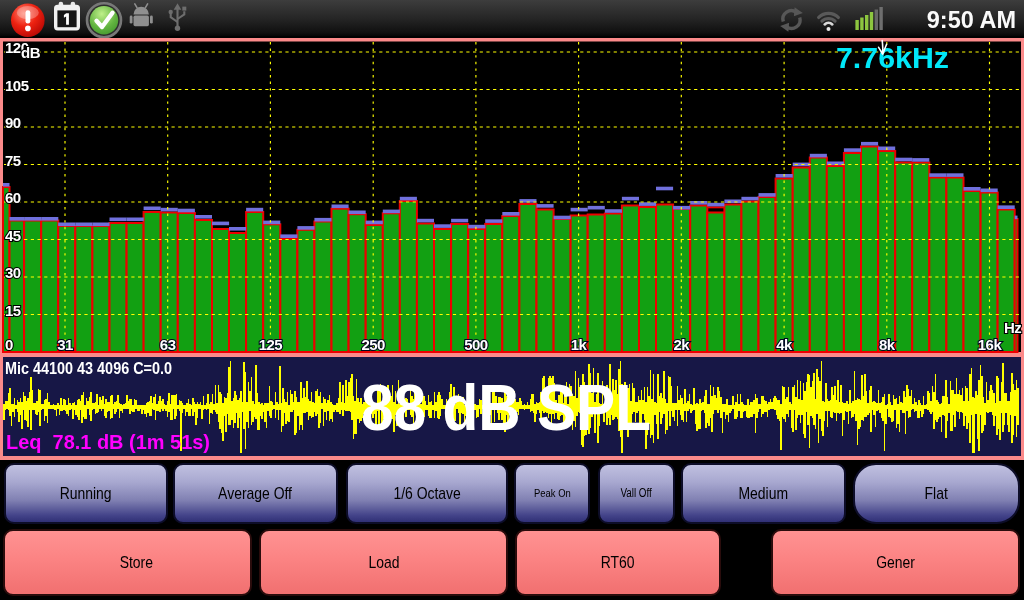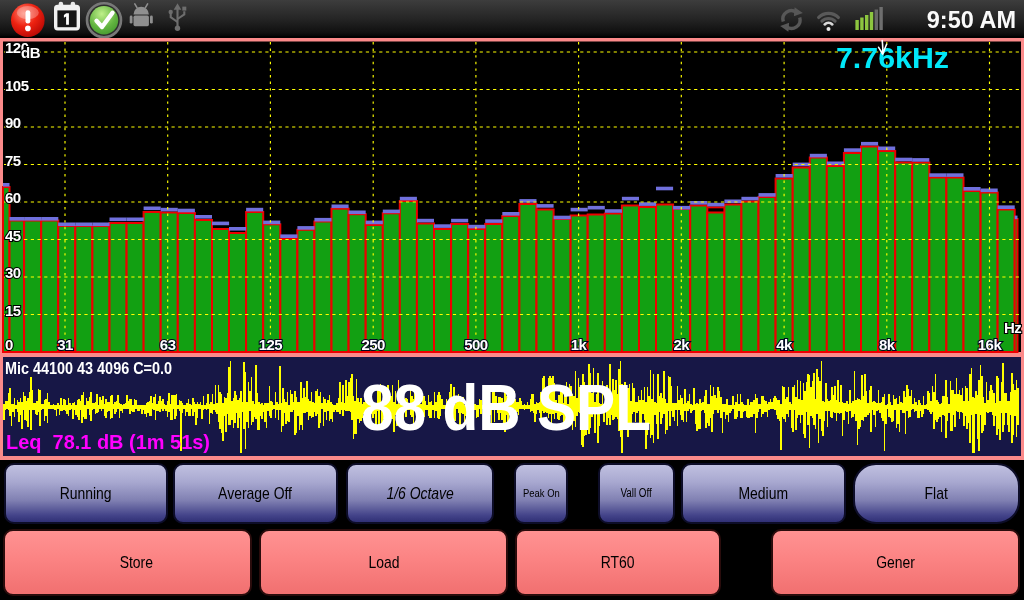--- a/index.html
+++ b/index.html
@@ -288,22 +288,22 @@
     <path d="M878.6,47.3 L882.5,53.8"></path>
     <path d="M886.6,44.3 L882.8,53.8"></path>
   </g>
   <text x="5" y="373.5" font-family="Liberation Sans, sans-serif" font-size="16" font-weight="bold" fill="#ffffff" textLength="167" lengthAdjust="spacingAndGlyphs">Mic 44100 43 4096 C=0.0</text>
   <text x="506" y="429.5" text-anchor="middle" font-family="Liberation Sans, sans-serif" font-size="65.5" font-weight="bold" fill="#ffffff" textLength="290" lengthAdjust="spacingAndGlyphs">88 dB SPL</text>
   <text x="6" y="449" font-family="Liberation Sans, sans-serif" font-size="20.5" font-weight="bold" fill="#ff00ff" textLength="204" lengthAdjust="spacingAndGlyphs">Leq&nbsp;&nbsp;78.1 dB (1m 51s)</text>
 </svg>
 
 <div class="btn b1" style="left:4px;   width:164px;"><span>Running</span></div>
 <div class="btn b1" style="left:173px; width:165px;"><span>Average Off</span></div>
-<div class="btn b1" style="left:346px; width:148px;font-style:italic;"><span>1/6 Octave</span></div>
-<div class="btn b1" style="left:514px; width:54px; font-size:11.5px;"><span>Peak On</span></div>
+<div class="btn b1" style="left:346px; width:162px;"><span>1/6 Octave</span></div>
+<div class="btn b1" style="left:514px; width:76px; font-size:11.5px;"><span>Peak On</span></div>
 <div class="btn b1" style="left:598px; width:77px; font-size:12px;"><span>Vall Off</span></div>
 <div class="btn b1" style="left:681px; width:165px;"><span>Medium</span></div>
 <div class="btn b1" style="left:853px; width:167px;border-radius:23px;"><span>Flat</span></div>
 
 <div class="btn b2" style="left:3px;   width:249px;padding-left:17px;"><span>Store</span></div>
 <div class="btn b2" style="left:259px; width:249px;"><span>Load</span></div>
 <div class="btn b2" style="left:515px; width:206px;"><span>RT60</span></div>
 <div class="btn b2" style="left:771px; width:249px;"><span>Gener</span></div>
 
 </body></html>

